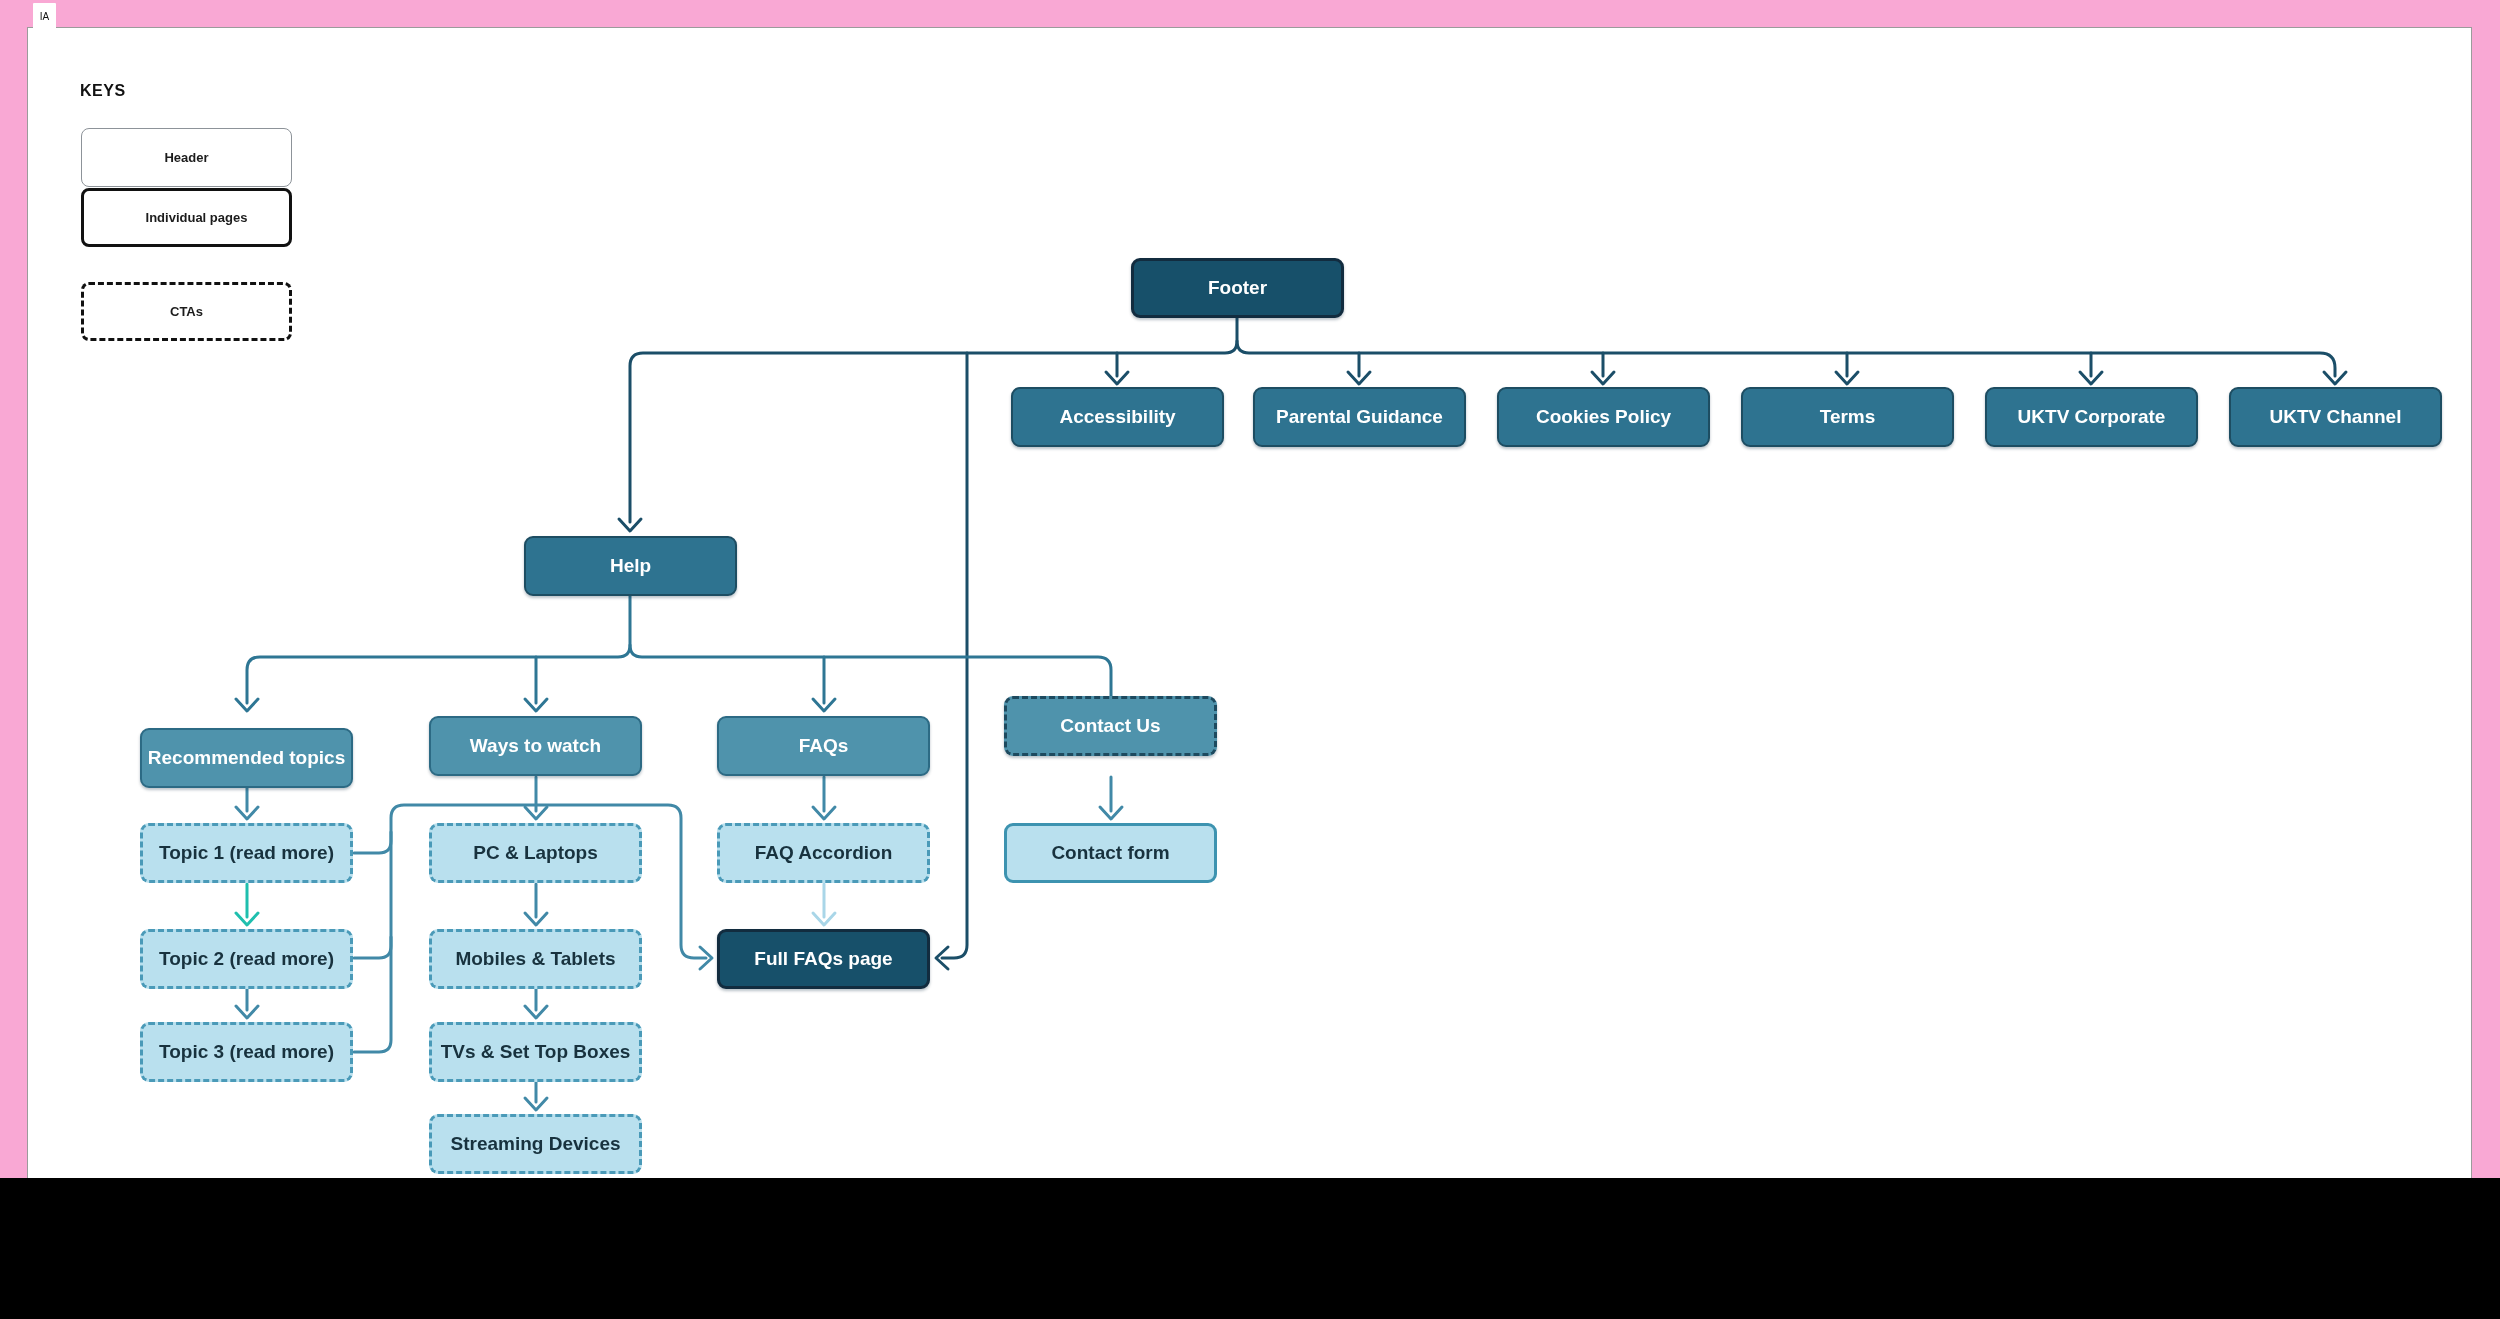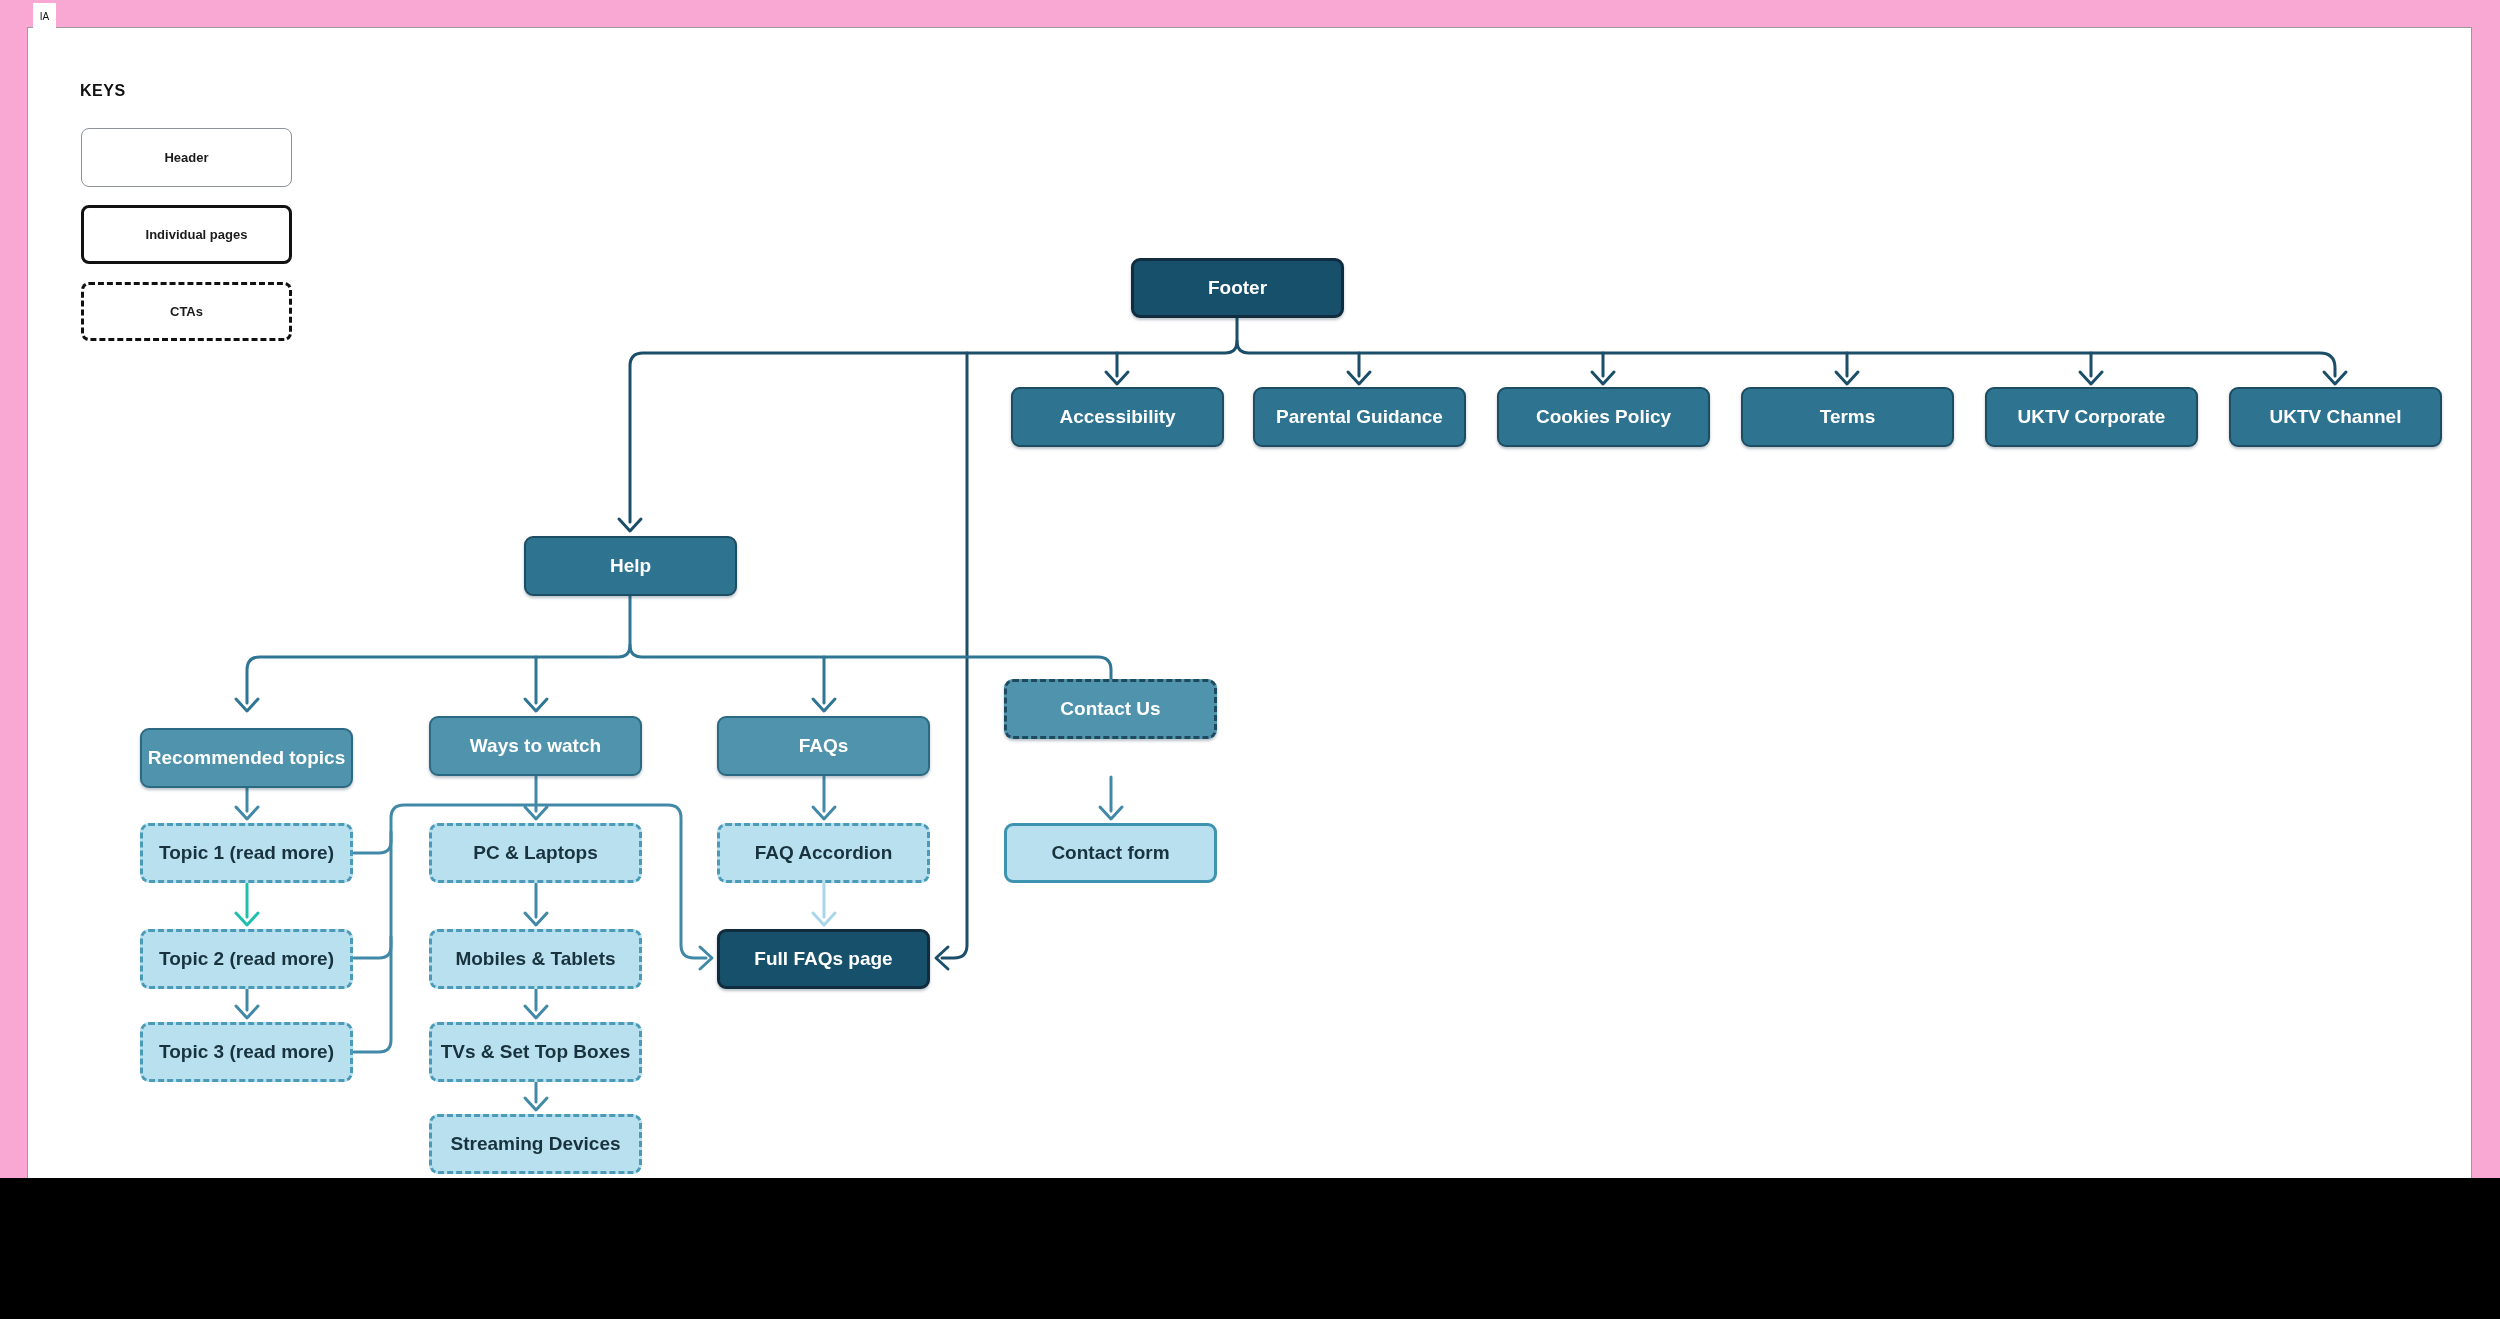--- a/index.html
+++ b/index.html
@@ -96,21 +96,21 @@
     <g fill="none" stroke="#a9d6e8" stroke-width="3" stroke-linejoin="round" stroke-linecap="round">
       <path d="M824 884 L824 917"></path>
         <path d="M813 913 L824 925 L835 913"></path>
     </g>
   </svg>
 
   <div class="keys-title">KEYS</div>
   <div class="key-box key-header" style="top:128px;">
     <span>Header</span>
   </div>
-  <div class="key-box key-individual" style="top:205px;padding-left:20px;">
+  <div class="key-box key-individual" style="top:188px;padding-left:20px;">
     <span>Individual pages</span>
   </div>
   <div class="key-box key-cta" style="top:282px;">
     <span>CTAs</span>
   </div>
 
   <div class="node n-dark" style="left:1131px;top:258px;">
     <span>Footer</span>
   </div>
 
@@ -139,21 +139,21 @@
 
   <div class="node n-teal" style="left:140px;top:716px;margin-top:12px;">
     <span>Recommended topics</span>
   </div>
   <div class="node n-teal" style="left:429px;top:716px;">
     <span>Ways to watch</span>
   </div>
   <div class="node n-teal" style="left:717px;top:716px;">
     <span>FAQs</span>
   </div>
-  <div class="node n-teal-dashed" style="left:1004px;top:679px;justify-content:center;">
+  <div class="node n-teal-dashed" style="left:1004px;top:696px;justify-content:center;">
     <span>Contact Us</span>
   </div>
 
   <div class="node n-pale" style="left:140px;top:823px;">
     <span>Topic 1 (read more)</span>
   </div>
   <div class="node n-pale" style="left:429px;top:823px;">
     <span>PC &amp; Laptops</span>
   </div>
   <div class="node n-pale" style="left:717px;top:823px;">

